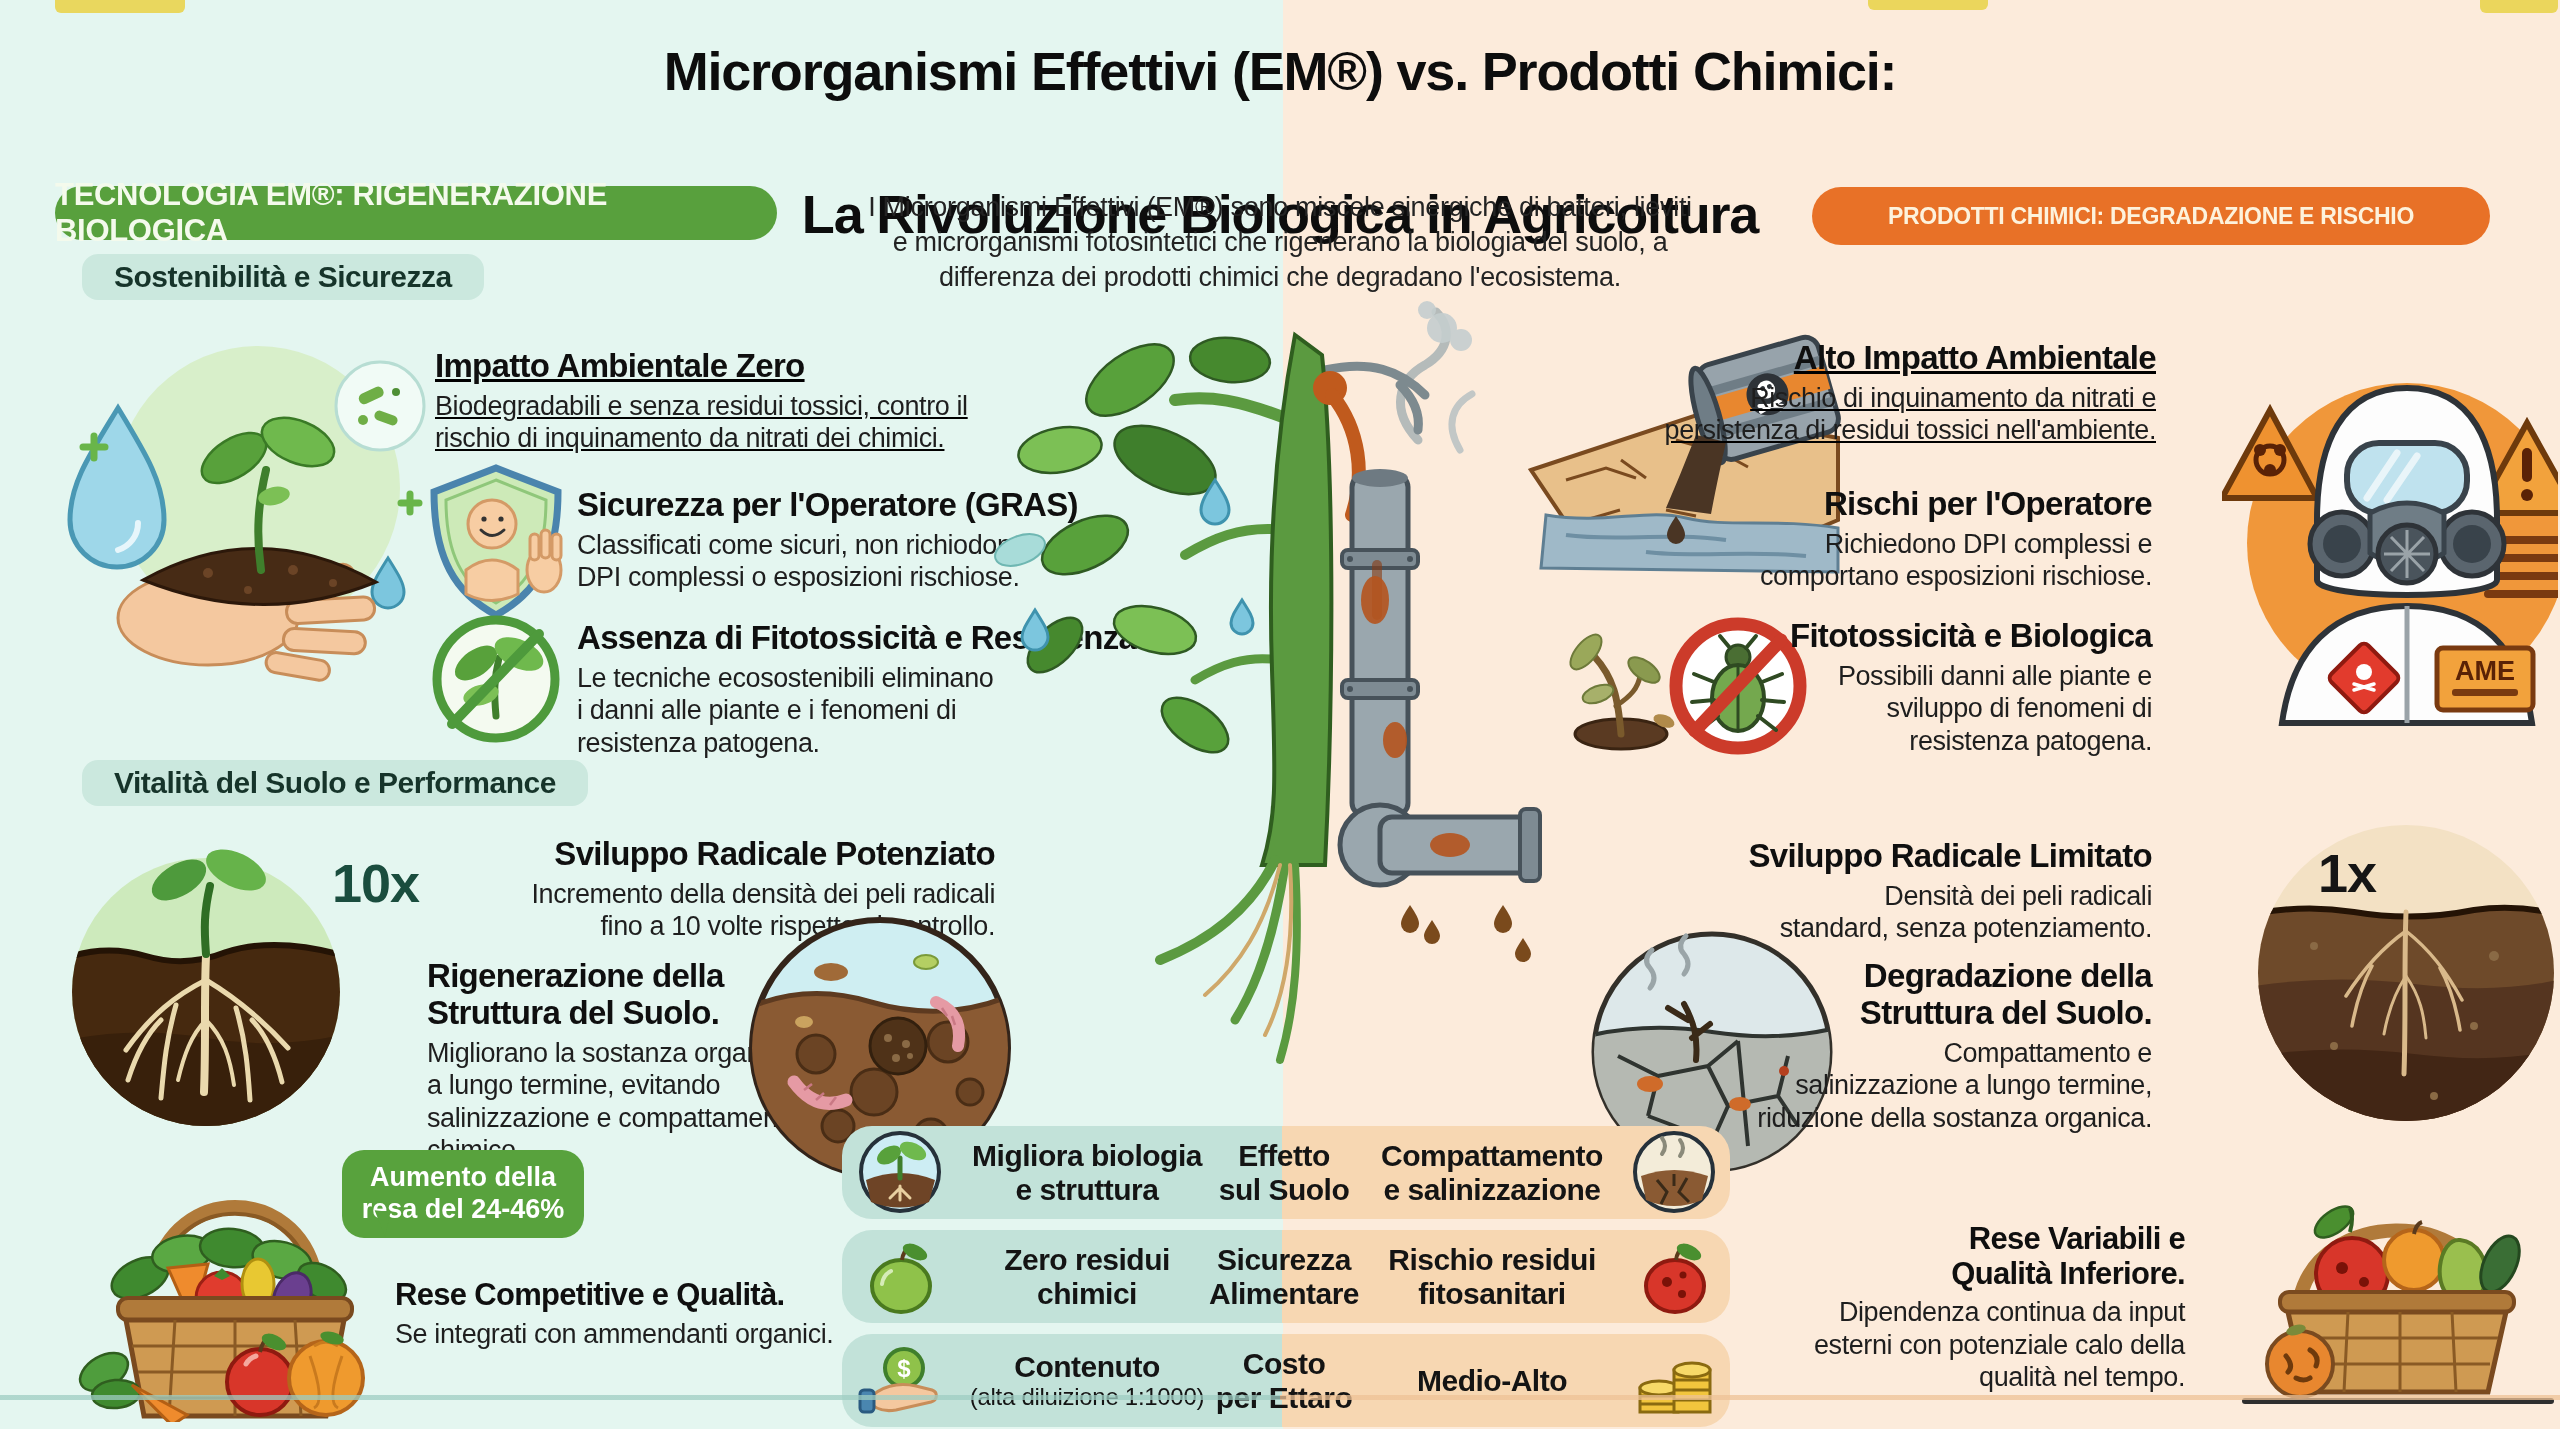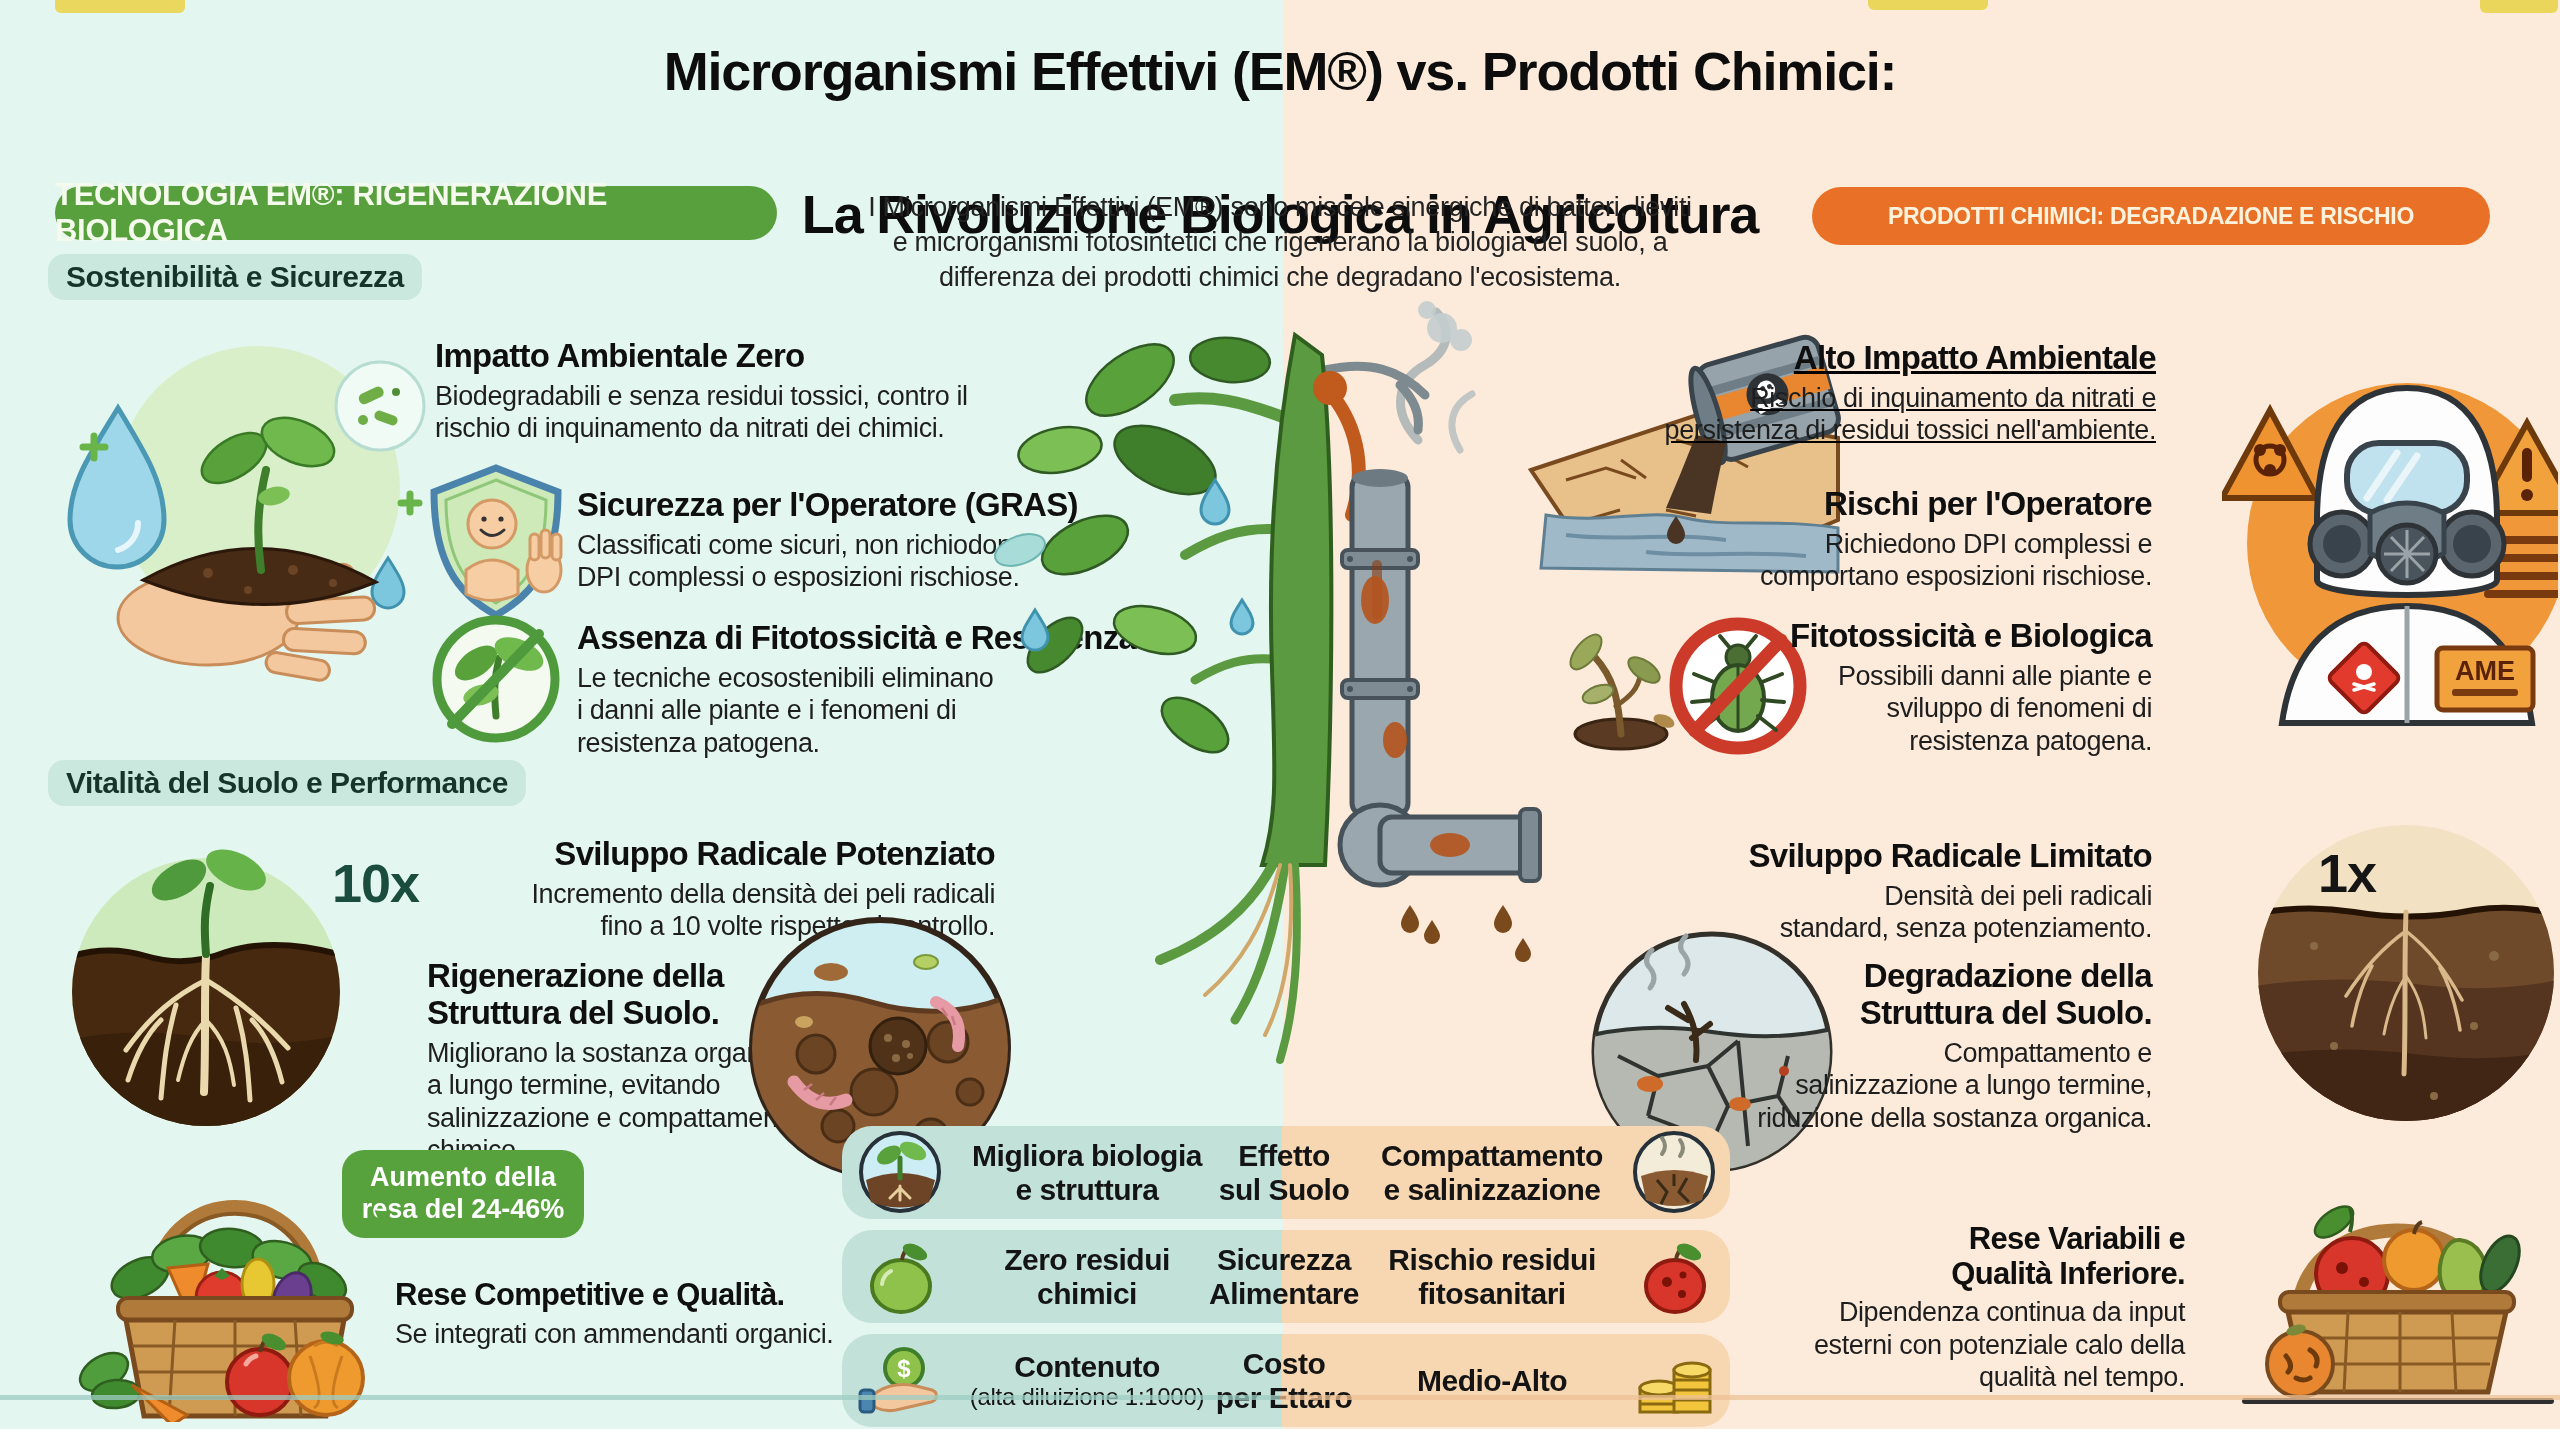--- a/index.html
+++ b/index.html
@@ -8,21 +8,21 @@
     background:linear-gradient(90deg,#e4f6f0 0,#e4f6f0 50.1%,#fcebdb 50.1%,#fcebdb 100%);}
   .abs{position:absolute;}
   .title{top:36px;left:0;width:100%;text-align:center;font-size:54px;font-weight:700;
     color:#0d0d0d;letter-spacing:-1.2px;line-height:1.32;white-space:pre-line;}
   .badge{display:flex;align-items:center;justify-content:center;font-weight:700;border-radius:30px;letter-spacing:-0.3px;}
   .badge-green{left:55px;top:186px;width:722px;height:54px;background:#58a03d;color:#f4faec;font-size:31px;}
   .badge-orange{left:1812px;top:187px;width:678px;height:58px;background:#e87127;color:#fdf2dc;font-size:23px;}
   .intro{top:190px;left:850px;width:860px;text-align:center;font-size:27px;line-height:1.3;
     color:#232323;white-space:pre-line;letter-spacing:-0.3px;}
   .pill{background:#cbe8de;color:#16342a;font-weight:700;font-size:30px;border-radius:16px;
-    display:flex;align-items:center;padding:0 18px;letter-spacing:-0.5px;}
+    display:flex;align-items:center;padding:0 32px;letter-spacing:-0.5px;margin-left:34px;}
   .pill-safety{left:48px;top:254px;height:46px;}
   .pill-soil{left:48px;top:760px;height:46px;}
   .h{font-weight:700;font-size:33px;color:#0f0f0f;letter-spacing:-0.7px;line-height:1.12;white-space:pre-line;}
   .b{font-size:27px;color:#1e1e1e;letter-spacing:-0.4px;line-height:1.2;white-space:pre-line;margin-top:5px;}
   .right-col{text-align:right;}
   .mult{font-weight:700;letter-spacing:-1px;font-size:54px;}
   .mult-left{left:332px;top:852px;color:#1a4d3e;}
   .mult-right{left:2318px;top:842px;color:#151515;}
   .bubble{left:342px;top:1150px;width:242px;height:88px;background:#58a23d;border-radius:22px;
     color:#ffffff;font-weight:700;font-size:27px;text-align:center;display:flex;align-items:center;
@@ -101,21 +101,21 @@
           <circle cx="190" cy="272" r="4"></circle>
           <circle cx="275" cy="265" r="4"></circle>
         </g>
       <path d="M203,252 C198,215 200,186 208,152" stroke="#3f7f2c" stroke-width="8" fill="none" stroke-linecap="round"></path>
       <ellipse cx="176" cy="140" rx="36" ry="19" fill="#58a13b" stroke="#3a7a26" stroke-width="2.5" transform="rotate(-32 176 140)"></ellipse>
       <ellipse cx="240" cy="124" rx="38" ry="21" fill="#6fb94d" stroke="#3a7a26" stroke-width="2.5" transform="rotate(22 240 124)"></ellipse>
       <ellipse cx="216" cy="178" rx="16" ry="9" fill="#7cc055" transform="rotate(-12 216 178)"></ellipse>
     </svg>
   </div>
 
-  <div class="abs" style="left:435px;top:338px;width:620px;">
+  <div class="abs" style="left:435px;top:348px;width:620px;text-decoration:underline;">
     <div class="h">Impatto Ambientale Zero</div>
     <div class="b">Biodegradabili e senza residui tossici, contro il
 rischio di inquinamento da nitrati dei chimici.</div>
   </div>
 
   <div class="abs" style="left:420px;top:462px;">
     <svg width="152" height="158" viewBox="0 0 152 158">
       <path d="M76,6 L138,30 C138,96 117,131 76,153 C35,131 14,96 14,30 Z" fill="#cdeab8" stroke="#4a84ad" stroke-width="7"></path>
       <path d="M76,18 L126,38 C126,92 110,122 76,141 C42,122 26,92 26,38 Z" fill="none" stroke="#8fc77a" stroke-width="3"></path>
       <circle cx="72" cy="62" r="24" fill="#f7cda3" stroke="#d49a66" stroke-width="3"></circle>

